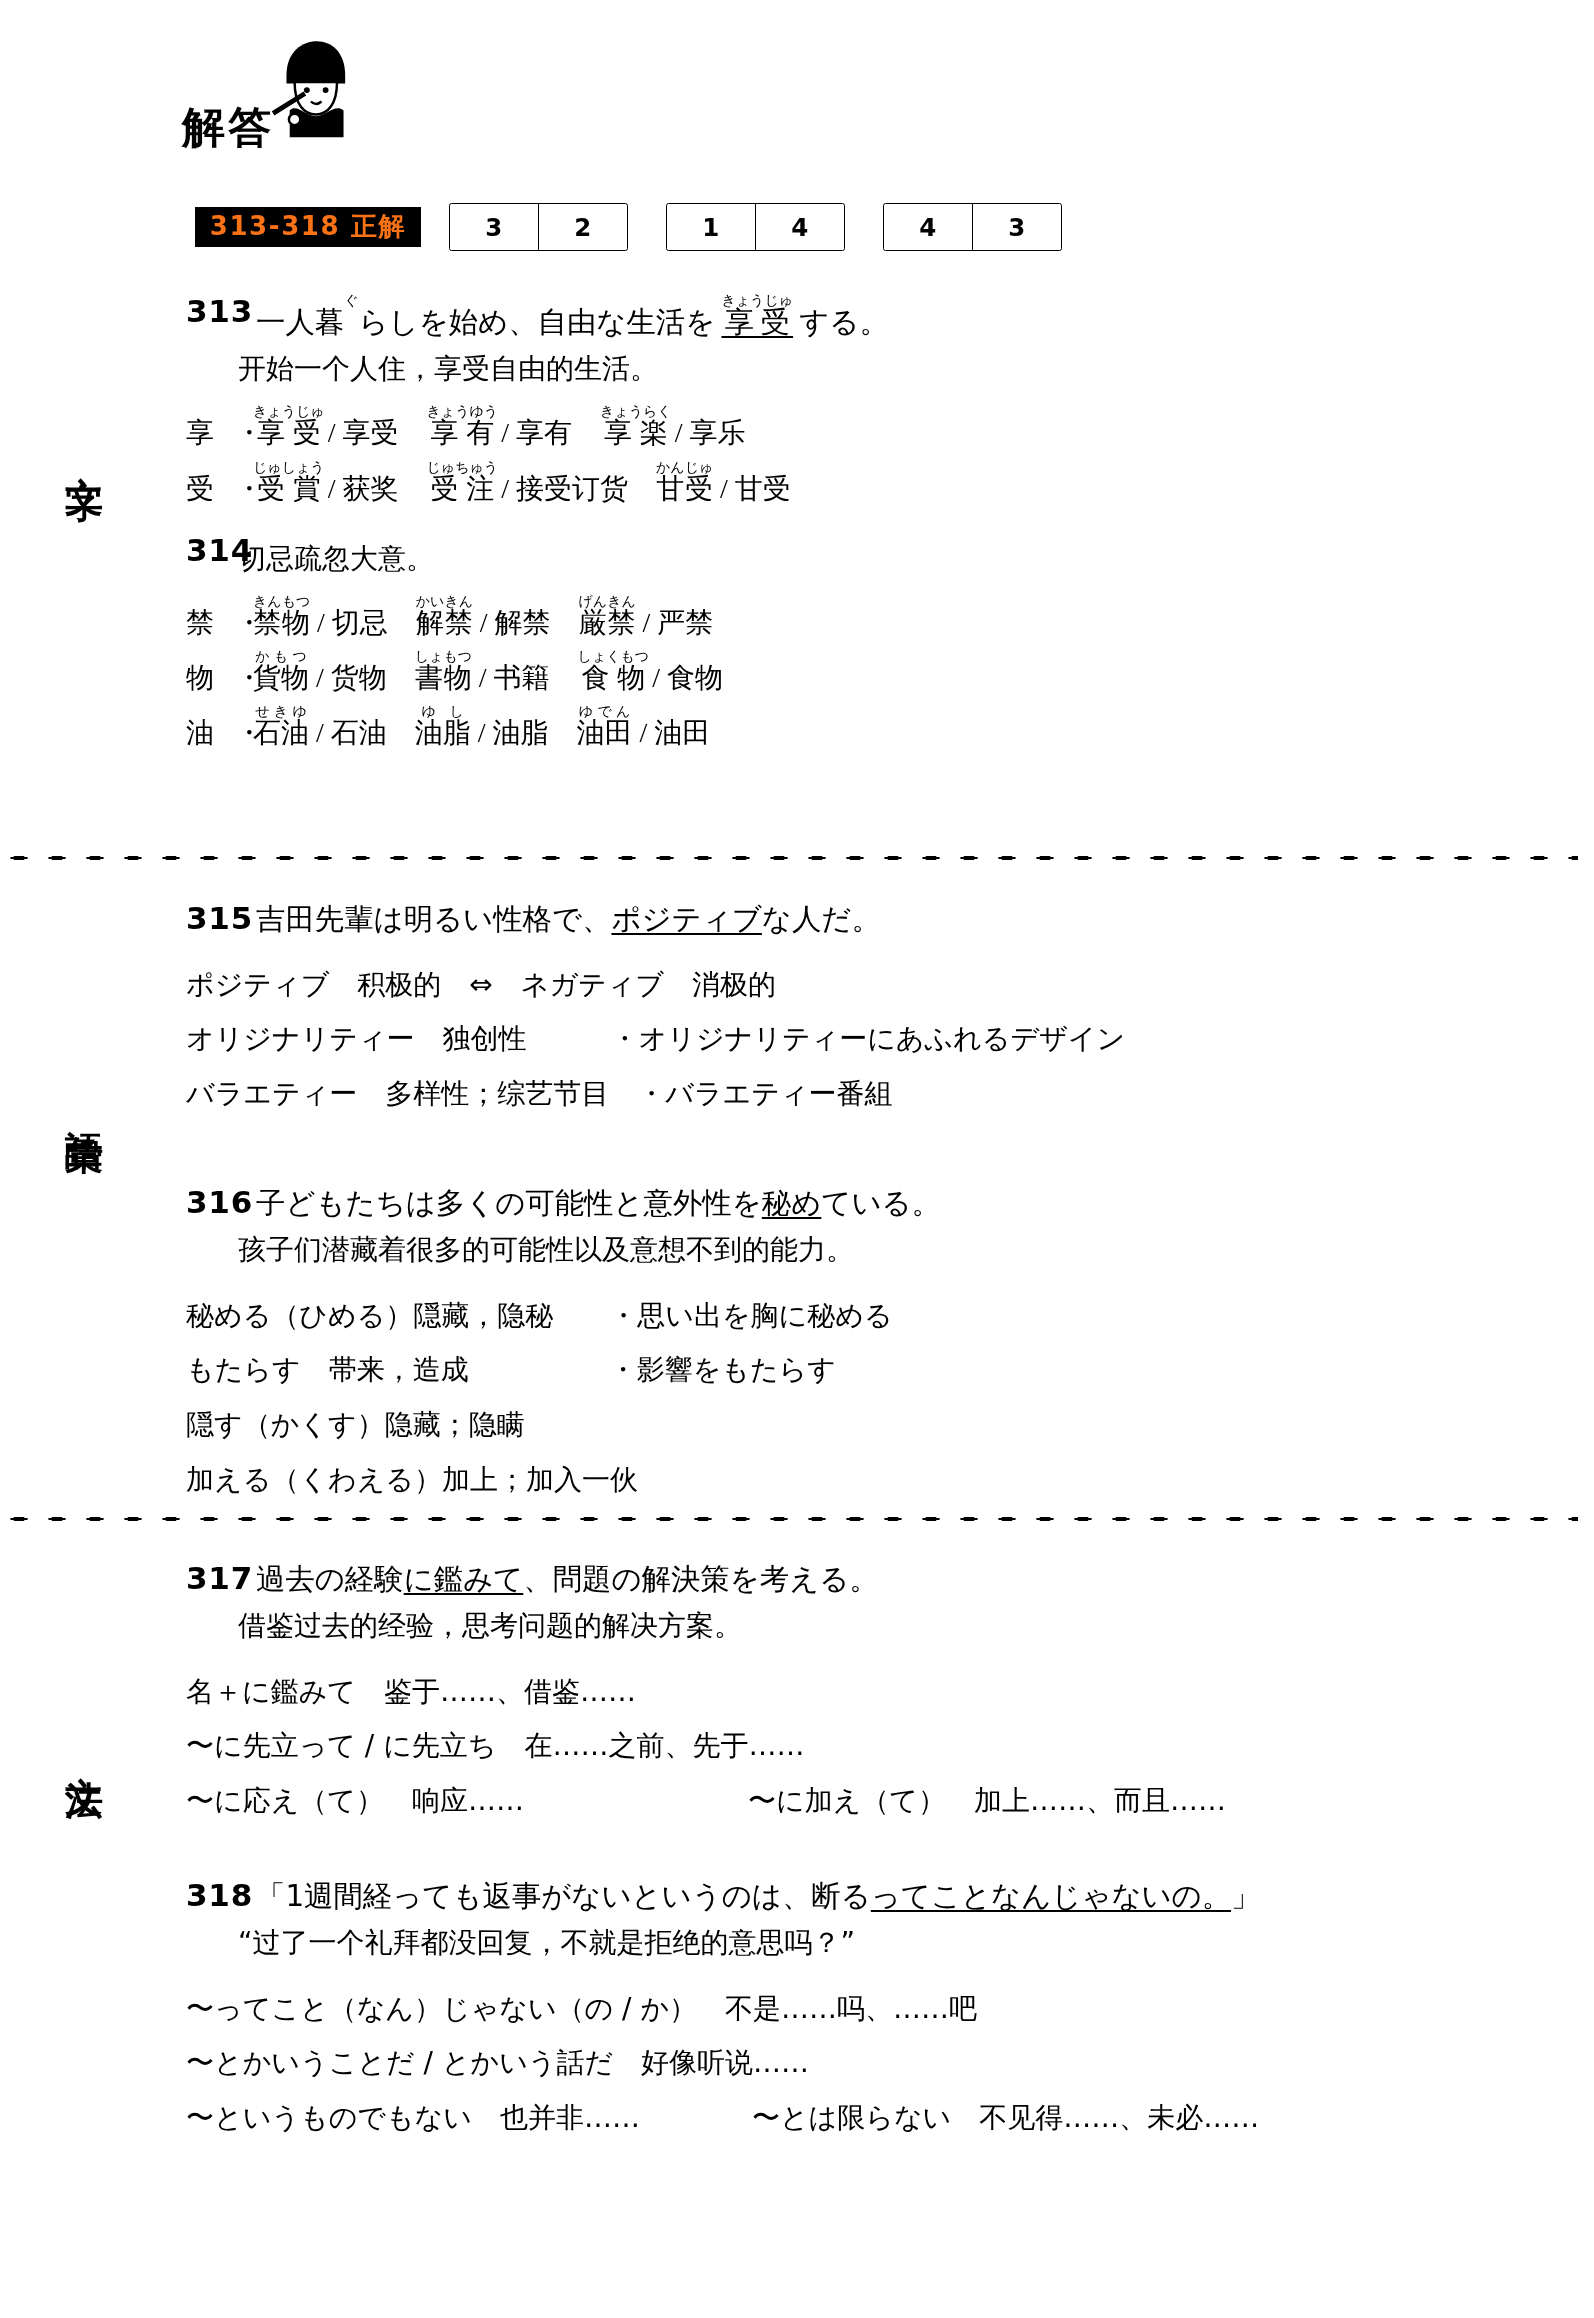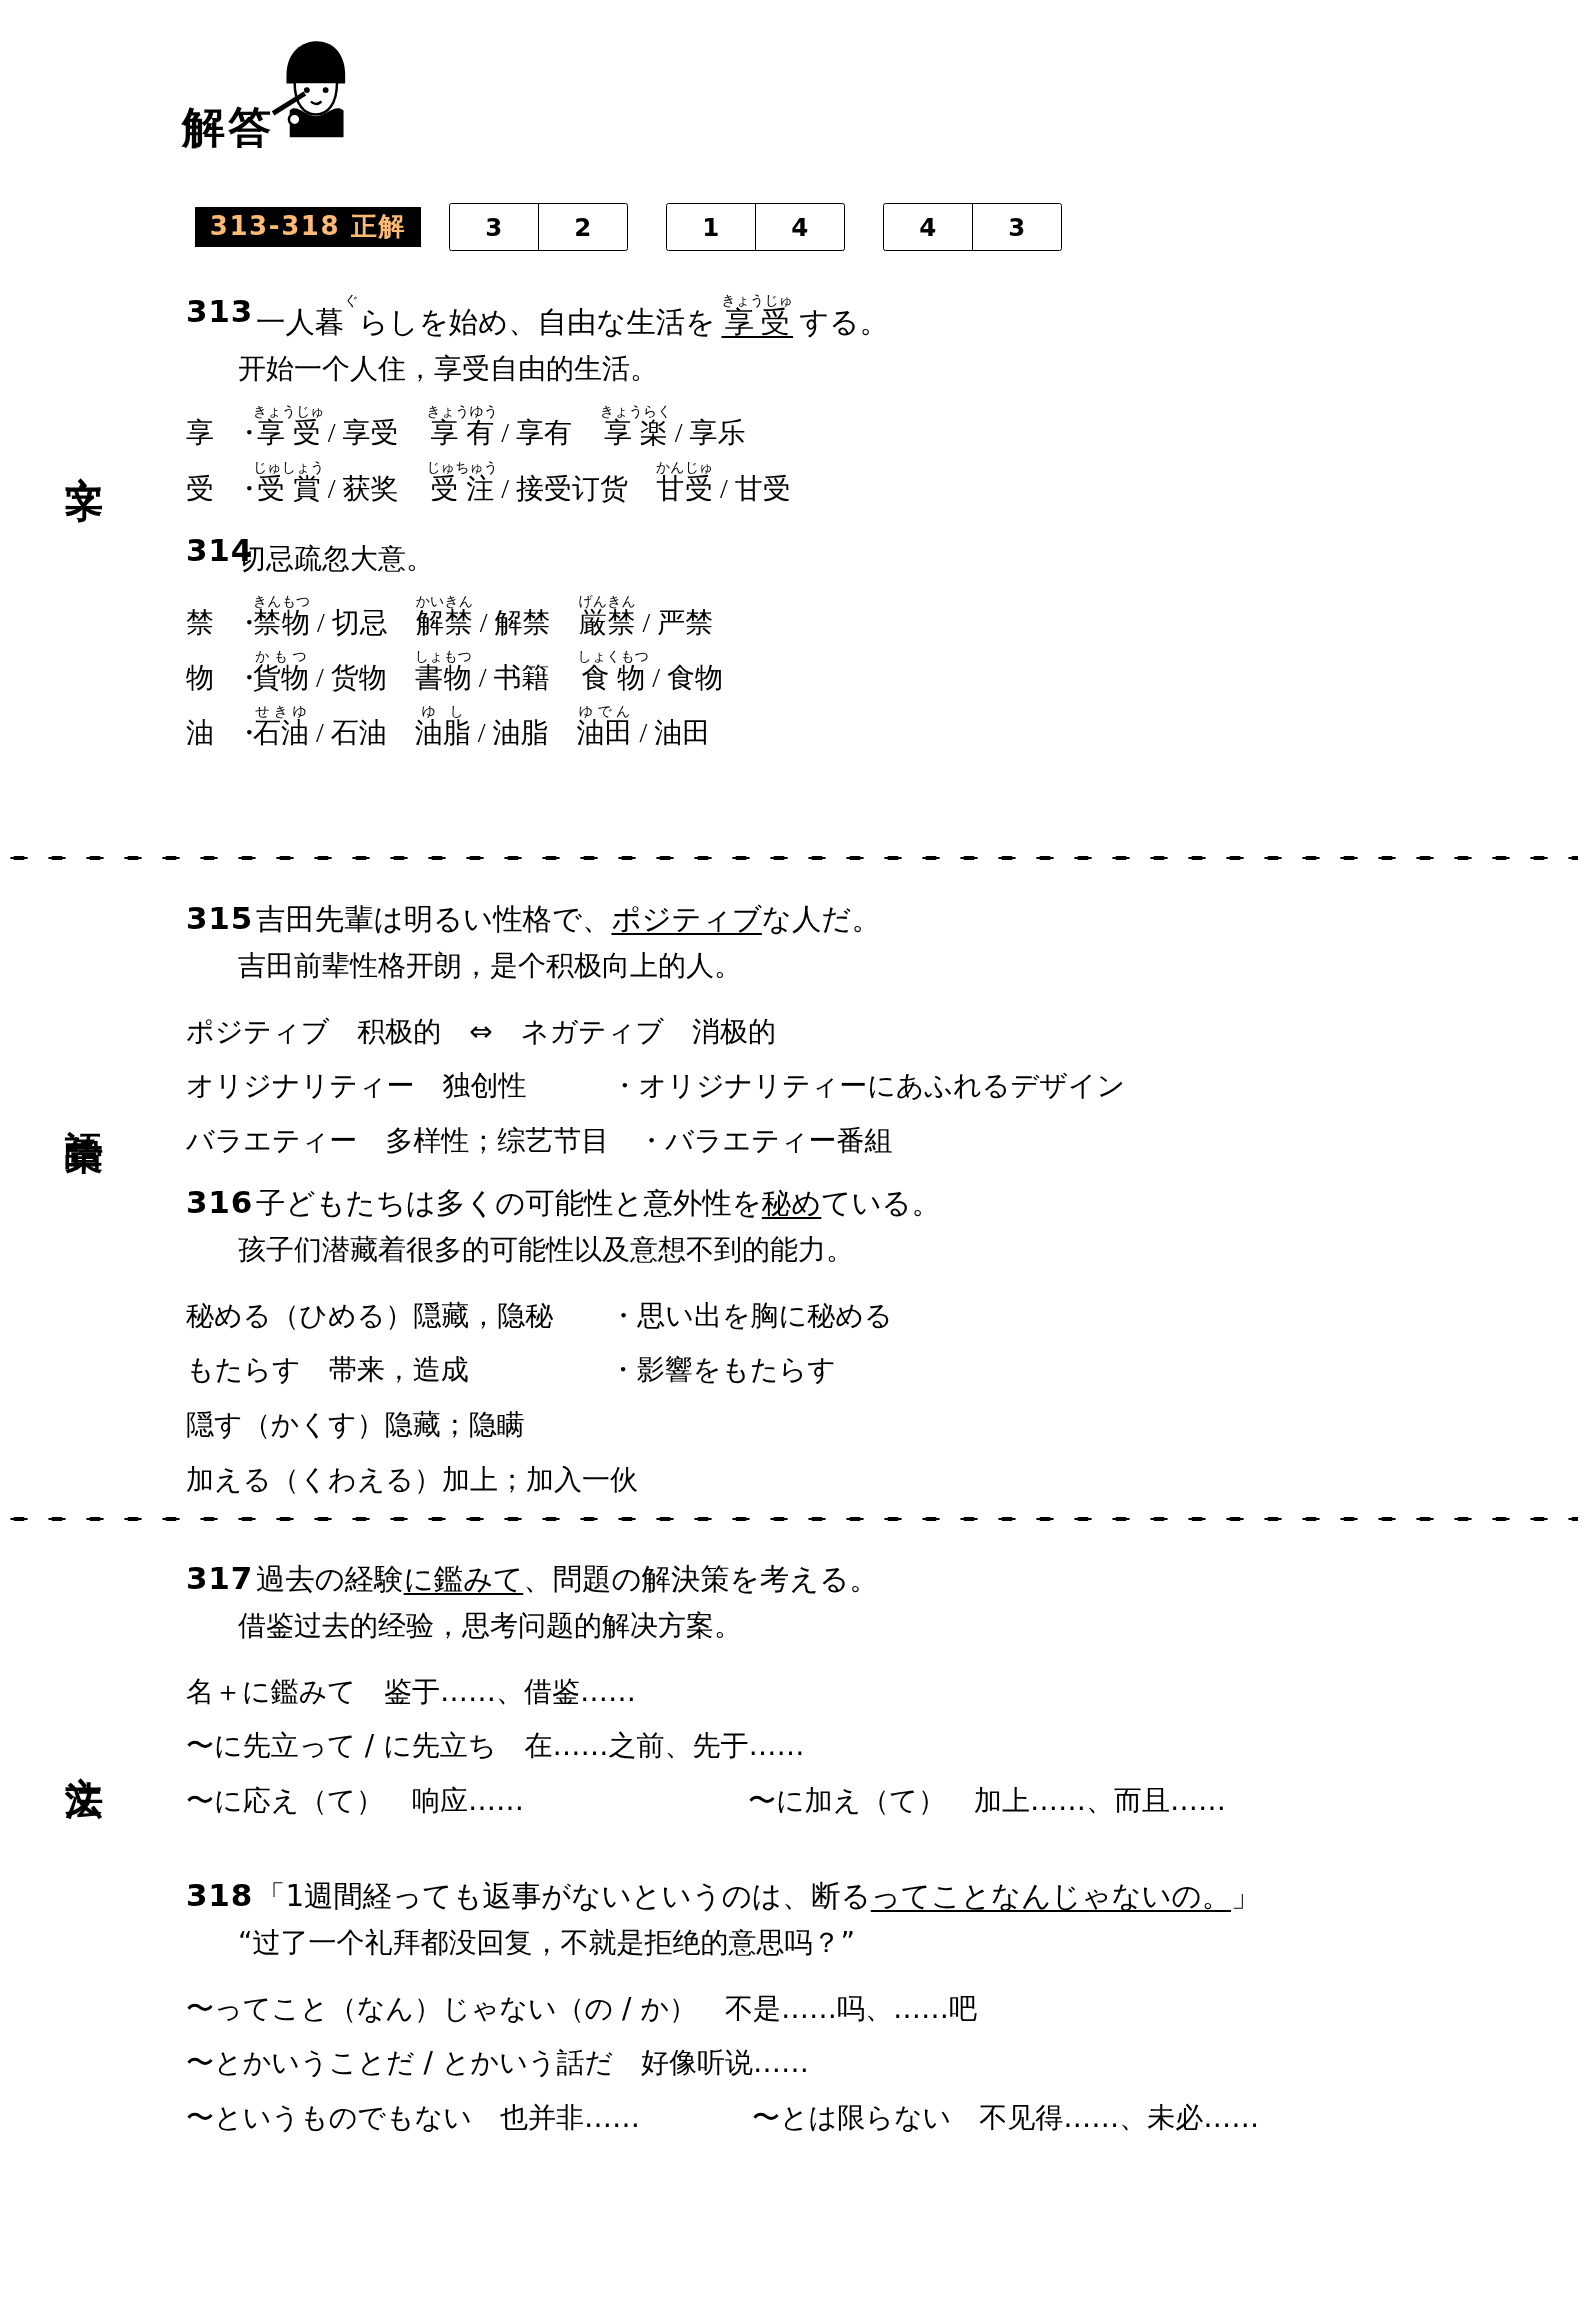--- a/index.html
+++ b/index.html
@@ -47,21 +47,21 @@
   
   .answer-band {
     position: absolute;
     left: 195px;
     top: 203px;
     display: flex;
     align-items: center;
   }
   .answer-tag {
     background: #000000;
-    color: #fdba74;
+    color: #f97316;
     font-size: 26px;
     font-weight: 700;
     padding: 6.5px 14.7px 8.2px 14.7px;
     letter-spacing: 1.6px;
     line-height: 1;
     white-space: nowrap;
   }
   .ans-group {
     display: flex;
     margin-left: 28px;
@@ -291,21 +291,20 @@
         </div>
       </div>
     </div>
   </div>
 
   <div class="entry" style="top:900px;">
     <div class="num">315</div>
     <div class="jp-line">
       吉田先輩は明るい性格で、<span class="u">ポジティブ</span>な人だ。
     </div>
-    <div class="cn-line">吉田前辈性格开朗，是个积极向上的人。</div>
     <div style="margin-top:18px;">
       <div class="vline">ポジティブ　积极的　⇔　ネガティブ　消极的</div>
       <div class="vline">オリジナリティー　独创性　　　・オリジナリティーにあふれるデザイン</div>
       <div class="vline">バラエティー　多样性；综艺节目　・バラエティー番組</div>
     </div>
   </div>
 
   <div class="entry" style="top:1184px;">
     <div class="num">316</div>
     <div class="jp-line">

